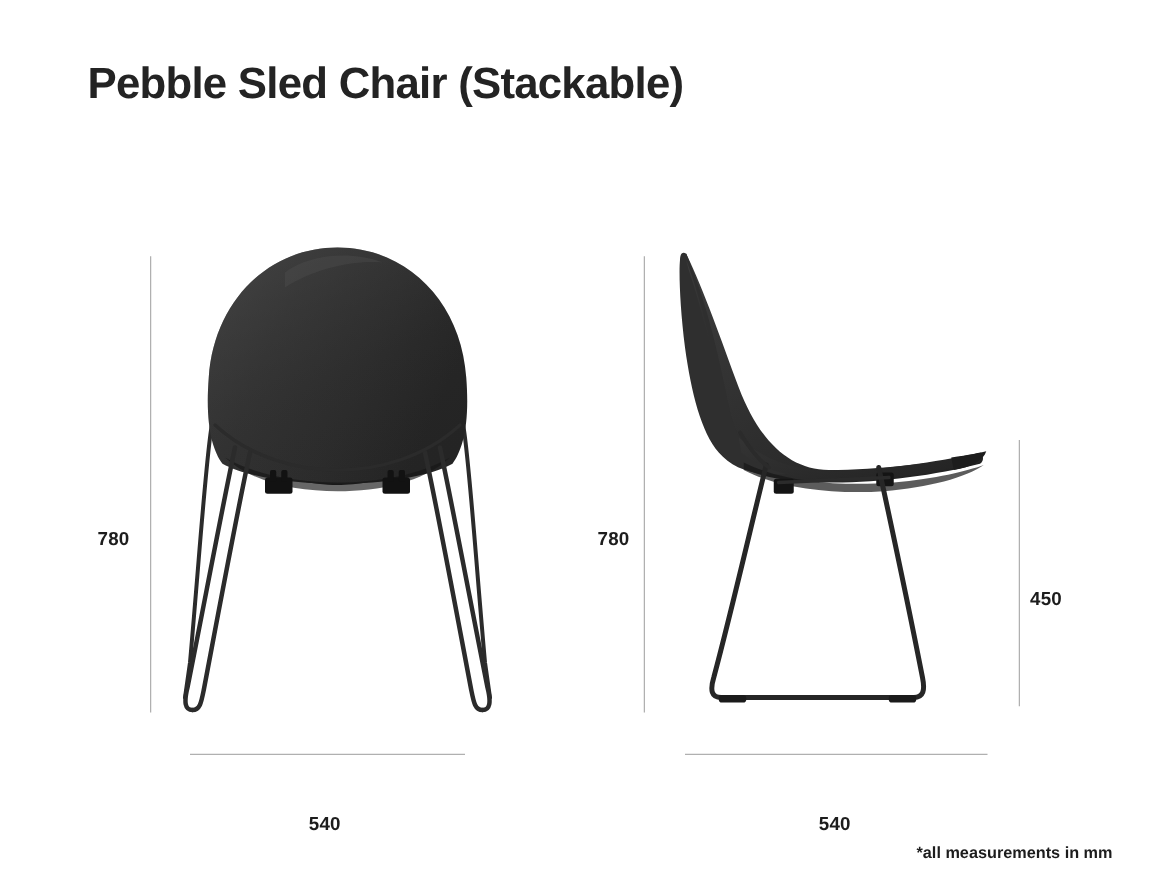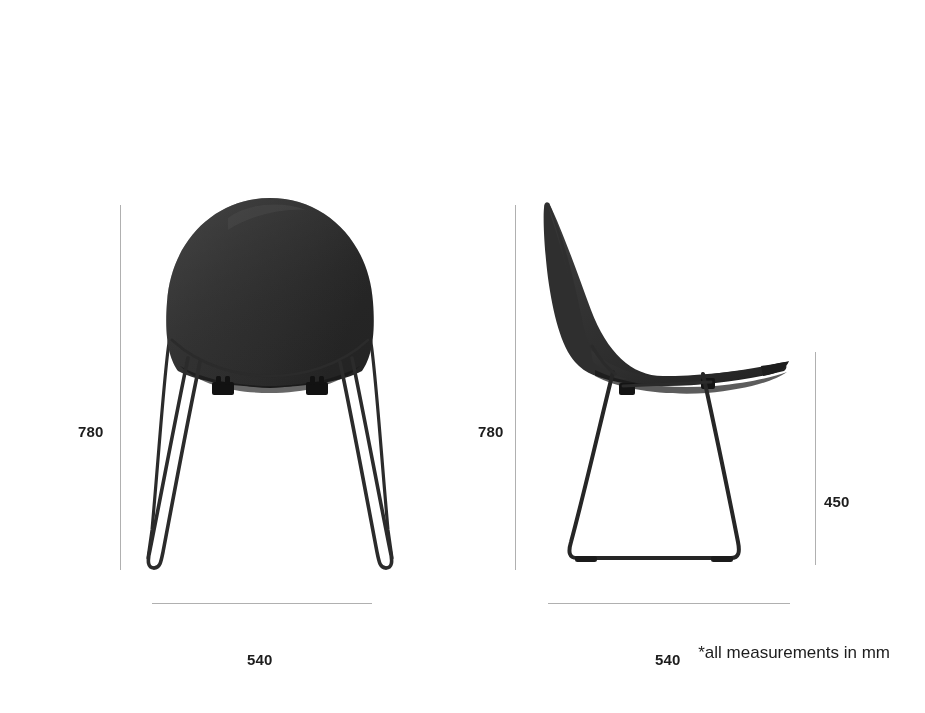--- a/index.html
+++ b/index.html
@@ -44,38 +44,39 @@
     background: #b0b0b0;
   }
   .dim-line-h {
     position: absolute;
     height: 1px;
     background: #b0b0b0;
   }
   #footnote {
     position: absolute;
     right: 35px;
-    top: 643px;
-    font-size: 17px;
-    font-weight: normal;
+    top: 674px;
+    font-size: 13px;
+    font-weight: bold;
     color: #1d1d1d;
     white-space: nowrap;
   }
   .view {
     position: absolute;
   }
   .view svg {
     display: block;
   }
 </style>
 </head>
 <body>
 
 <div id="spec-sheet">
 
+  <div id="page-title">Pebble Sled Chair (Stackable)</div>
 
   <div class="view" style="left:130px; top:190px; width:280px; height:390px;">
     <svg width="280" height="390" viewBox="0 0 280 390" xmlns="http://www.w3.org/2000/svg">
       <defs>
         <linearGradient id="frontShellGrad" x1="0" y1="0" x2="1" y2="0.4">
           <stop offset="0%" stop-color="#3a3a3a"></stop>
           <stop offset="35%" stop-color="#313131"></stop>
           <stop offset="70%" stop-color="#2b2b2b"></stop>
           <stop offset="100%" stop-color="#242424"></stop>
         </linearGradient>
@@ -234,20 +235,20 @@
         <rect x="40" y="366" width="22" height="6" rx="2.5"></rect>
         <rect x="176" y="366" width="22" height="6" rx="2.5"></rect>
       </g>
     </svg>
   </div>
 
   <div class="dim-line-v" style="left:515px; top:205px; height:365px;"></div>
   <div class="dim-label" style="left:478px; top:384px;">780</div>
 
   <div class="dim-line-v" style="left:815px; top:352px; height:213px;"></div>
-  <div class="dim-label" style="left:824px; top:454px;">450</div>
+  <div class="dim-label" style="left:824px; top:432px;">450</div>
 
   <div class="dim-line-h" style="left:548px; top:603px; width:242px;"></div>
   <div class="dim-label" style="left:655px; top:612px;">540</div>
 
   <div id="footnote">*all measurements in mm</div>
 
 </div>
 
 </body></html>

